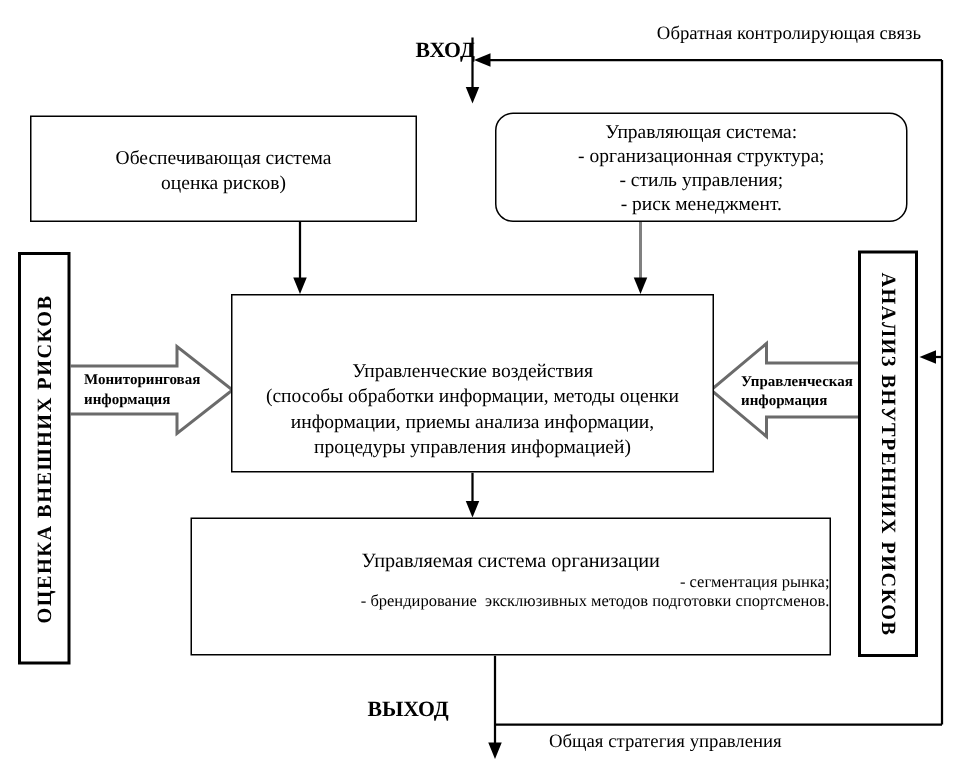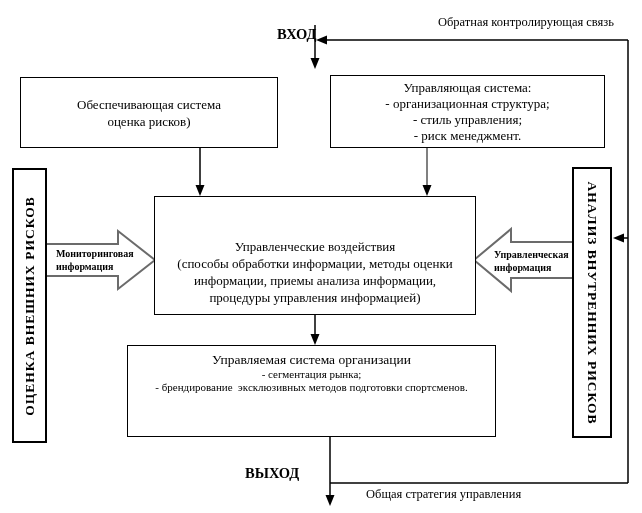--- a/index.html
+++ b/index.html
@@ -23,26 +23,26 @@
     border: 1px solid #000000;
     background: #ffffff;
     display: flex;
     flex-direction: column;
     justify-content: center;
     text-align: center;
     font-size: 13px;
     line-height: 17px;
   }
   .box-providing   { left: 20px;  top: 77px;  width: 258px; height: 71px; }
-  .box-controlling { left: 330px; top: 75px;  width: 275px; height: 73px; line-height: 16px; }
+  .box-controlling { left: 330px; top: 75px;  width: 275px; height: 73px; line-height: 16px; border-radius: 12px; }
   .box-actions     { left: 154px; top: 196px; width: 322px; height: 119px; padding-top: 32px; }
-  .box-managed     { left: 127px; top: 345px; width: 369px; height: 92px;
-                     justify-content: flex-start; padding-top: 6px; }
+  .box-managed     { left: 127px; top: 345px; width: 427px; height: 92px;
+                     justify-content: flex-start; padding-top: 20px; }
   .box-managed .managed-title { font-size: 13.5px; line-height: 16px; }
-  .box-managed .managed-item  { font-size: 11px; line-height: 12.5px; white-space: pre-wrap; }
+  .box-managed .managed-item  { font-size: 11px; line-height: 12.5px; white-space: pre-wrap; text-align: right; }
 
   .vpanel {
     position: absolute;
     box-sizing: border-box;
     border: 2px solid #000000;
     background: #ffffff;
   }
   .vpanel-external { left: 12px;  top: 168px; width: 35px; height: 275px; }
   .vpanel-internal { left: 572px; top: 167px; width: 40px; height: 271px; }
   .vtext {

